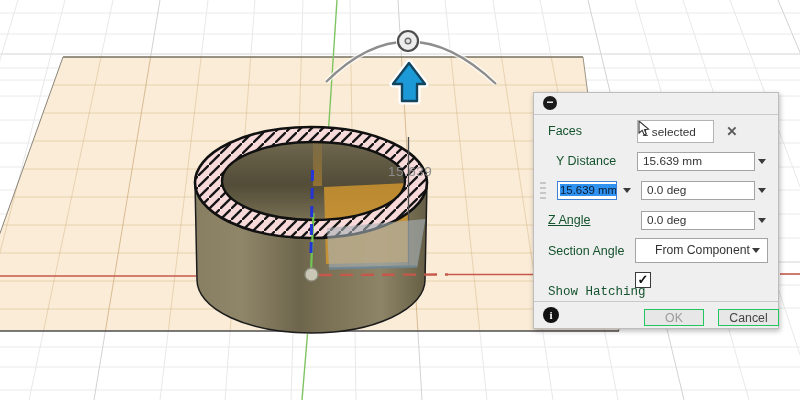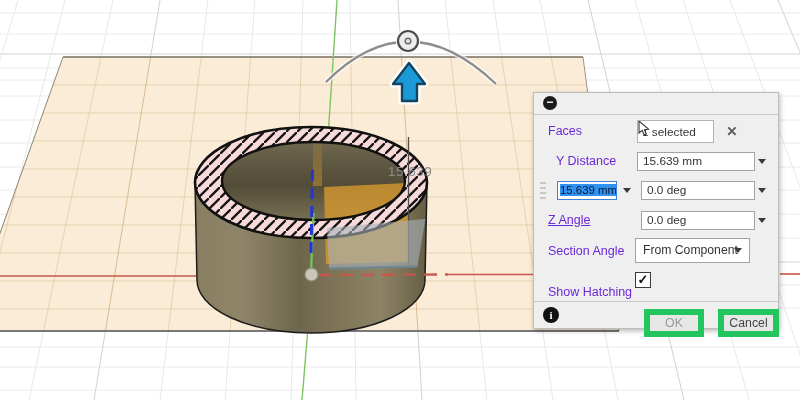--- a/index.html
+++ b/index.html
@@ -7,49 +7,49 @@
   .stage svg{position:absolute;left:0;top:0;}
 
   
   .dialog{position:absolute;left:533px;top:92px;width:246px;height:237px;background:#efefef;
           border:1px solid #bdbdbd;box-shadow:1px 2px 5px rgba(0,0,0,.28);box-sizing:border-box;
           font-size:12.5px;color:#3d3d3d;}
   .dlg-header{position:absolute;left:0;top:0;right:0;height:21px;border-bottom:1px solid #c9c9c9;
               line-height:21px;padding-left:34px;font-size:11.5px;letter-spacing:.7px;color:#3c3c3c;}
   .min-icon{position:absolute;left:9px;top:3px;width:14px;height:14px;border-radius:50%;background:#1b1b1b;
             color:#fff;text-align:center;line-height:13px;font-size:12px;font-weight:bold;}
-  .row-label{position:absolute;font-size:12.5px;color:#6d28d9;}
+  .row-label{position:absolute;font-size:12.5px;color:#14532d;}
   .field{position:absolute;background:#fff;border:1px solid #a3a3a3;box-sizing:border-box;
          font-size:11.8px;color:#333;line-height:17px;padding-left:5px;white-space:nowrap;overflow:hidden;}
   .drop-arrow{position:absolute;width:0;height:0;border-left:4.5px solid transparent;
               border-right:4.5px solid transparent;border-top:5.5px solid #3a3a3a;}
   .faces-btn{position:absolute;left:103px;top:27px;width:77px;height:23px;background:#fff;
              border:1px solid #b3b3b3;box-sizing:border-box;display:flex;align-items:center;
              gap:3px;padding:0 4px;font-size:11.8px;color:#333;}
   .clear-x{position:absolute;left:189px;top:27px;width:18px;height:23px;text-align:center;
            line-height:23px;color:#5a5a5a;font-size:13.5px;font-weight:bold;}
   .hl-field{position:absolute;left:23px;top:88px;width:60px;height:19px;background:#fff;
             border:1px solid #3b82d8;box-sizing:border-box;line-height:17px;padding-left:2px;
             white-space:nowrap;overflow:hidden;font-size:11.4px;}
   .hl-field .sel{background:#2f92f0;color:#0a1a2e;}
   .caret{display:inline-block;width:1px;height:12px;background:#000;vertical-align:-2px;}
   .grip{position:absolute;left:6px;top:89px;width:6px;height:18px;
         background:repeating-linear-gradient(180deg,#c7c7c7 0 2px,transparent 2px 5px);}
-  .combo{position:absolute;left:101px;top:145px;width:115px;height:25px;background:#fff;
-         border:1px solid #a3a3a3;box-sizing:border-box;line-height:23px;padding-left:7px;
+  .combo{position:absolute;left:101px;top:145px;width:133px;height:25px;background:#fff;
+         border:1px solid #a3a3a3;box-sizing:border-box;line-height:23px;padding-left:19px;
          font-size:12.2px;color:#333;}
   .combo .drop-arrow{right:7px;top:9px;}
   .checkbox{position:absolute;left:101px;top:179px;width:16px;height:16px;background:#fff;
             border:1.6px solid #3a3a3a;box-sizing:border-box;text-align:center;line-height:13px;
             font-size:13px;font-weight:bold;color:#111;}
   .footer-sep{position:absolute;left:0;right:0;top:208px;border-top:1px solid #c9c9c9;}
   .info-icon{position:absolute;left:9px;top:214px;width:16px;height:16px;border-radius:50%;
              background:#111;color:#fff;text-align:center;line-height:16px;font-size:11px;
              font-weight:bold;font-family:"Liberation Serif",serif;}
-  .btn{position:absolute;top:216px;height:28px;background:#e7e7e7;border:6px solid #22c55e;
+  .btn{position:absolute;top:216px;height:17px;background:#e7e7e7;border:1px solid #22c55e;
        box-sizing:border-box;text-align:center;line-height:17px;font-size:12.3px;}
   .btn-ok{left:110px;width:60px;color:#9a9a9a;}
   .btn-cancel{left:184px;width:61px;color:#444;}
 </style>
 </head>
 <body>
 
 <div class="stage">
 
 <svg width="800" height="400" viewBox="0 0 800 400">
@@ -243,21 +243,21 @@
   <div class="row-label" style="left:14px;top:120px;text-decoration:underline;">Z Angle</div>
   <div class="field" style="left:107px;top:118px;width:114px;height:19px;">0.0 deg</div>
   <span class="drop-arrow" style="left:224px;top:125px;"></span>
 
   <div class="row-label" style="left:14px;top:151px;">Section Angle</div>
   <div class="combo">
     <span>From Component</span>
     <span class="drop-arrow"></span>
   </div>
 
-  <div class="row-label" style="left:14px;top:192px;">Show Hatching</div>
+  <div class="row-label" style="left:14px;top:192px;font-family:Liberation Mono, monospace;">Show Hatching</div>
   <div class="checkbox">
     <span>✓</span>
   </div>
 
   <div class="footer-sep"></div>
   <div class="info-icon">i</div>
   <div class="btn btn-ok">OK</div>
   <div class="btn btn-cancel">Cancel</div>
 </div>
 

